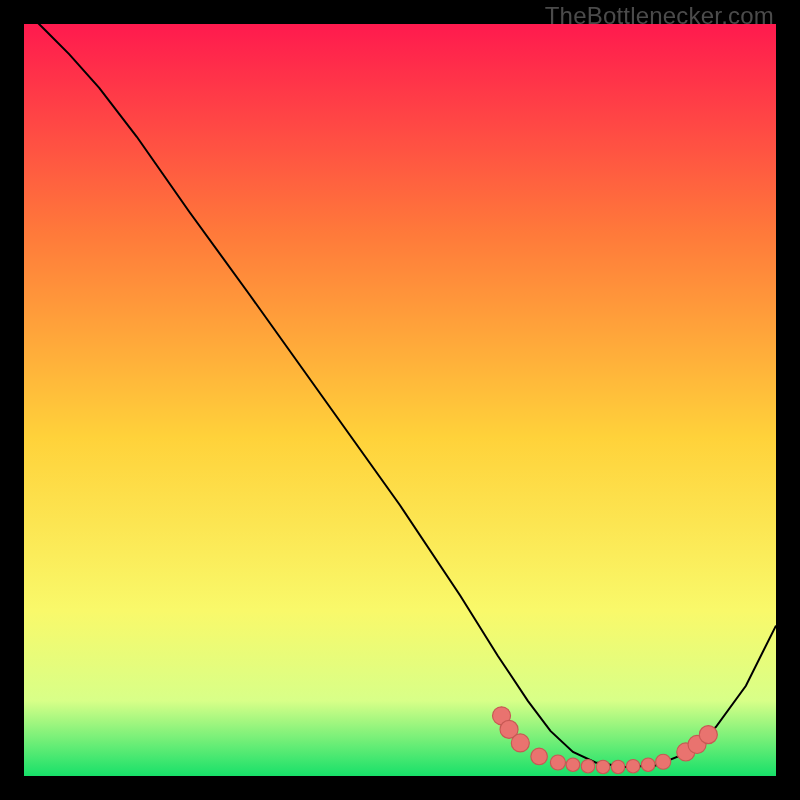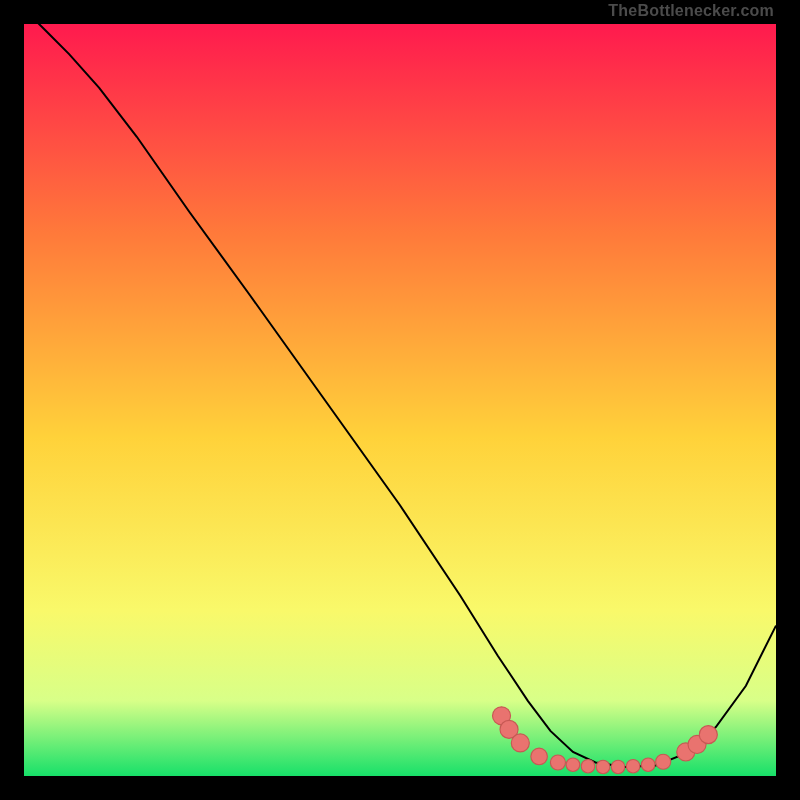--- a/index.html
+++ b/index.html
@@ -24,22 +24,22 @@
     left: 0;
     top: 0;
     width: 752px;
     height: 752px;
   }
   .watermark {
     position: absolute;
     top: 2px;
     right: 26px;
     color: #4b4b4b;
-    font-size: 16px;
-    font-weight: 700;
+    font-size: 24px;
+    font-weight: 400;
     letter-spacing: 0.2px;
   }
 </style>
 </head>
 <body>
 
 <div class="watermark">TheBottlenecker.com</div>
 
 <div class="frame">
   <svg class="plot" viewBox="0 0 100 100" preserveAspectRatio="none">

